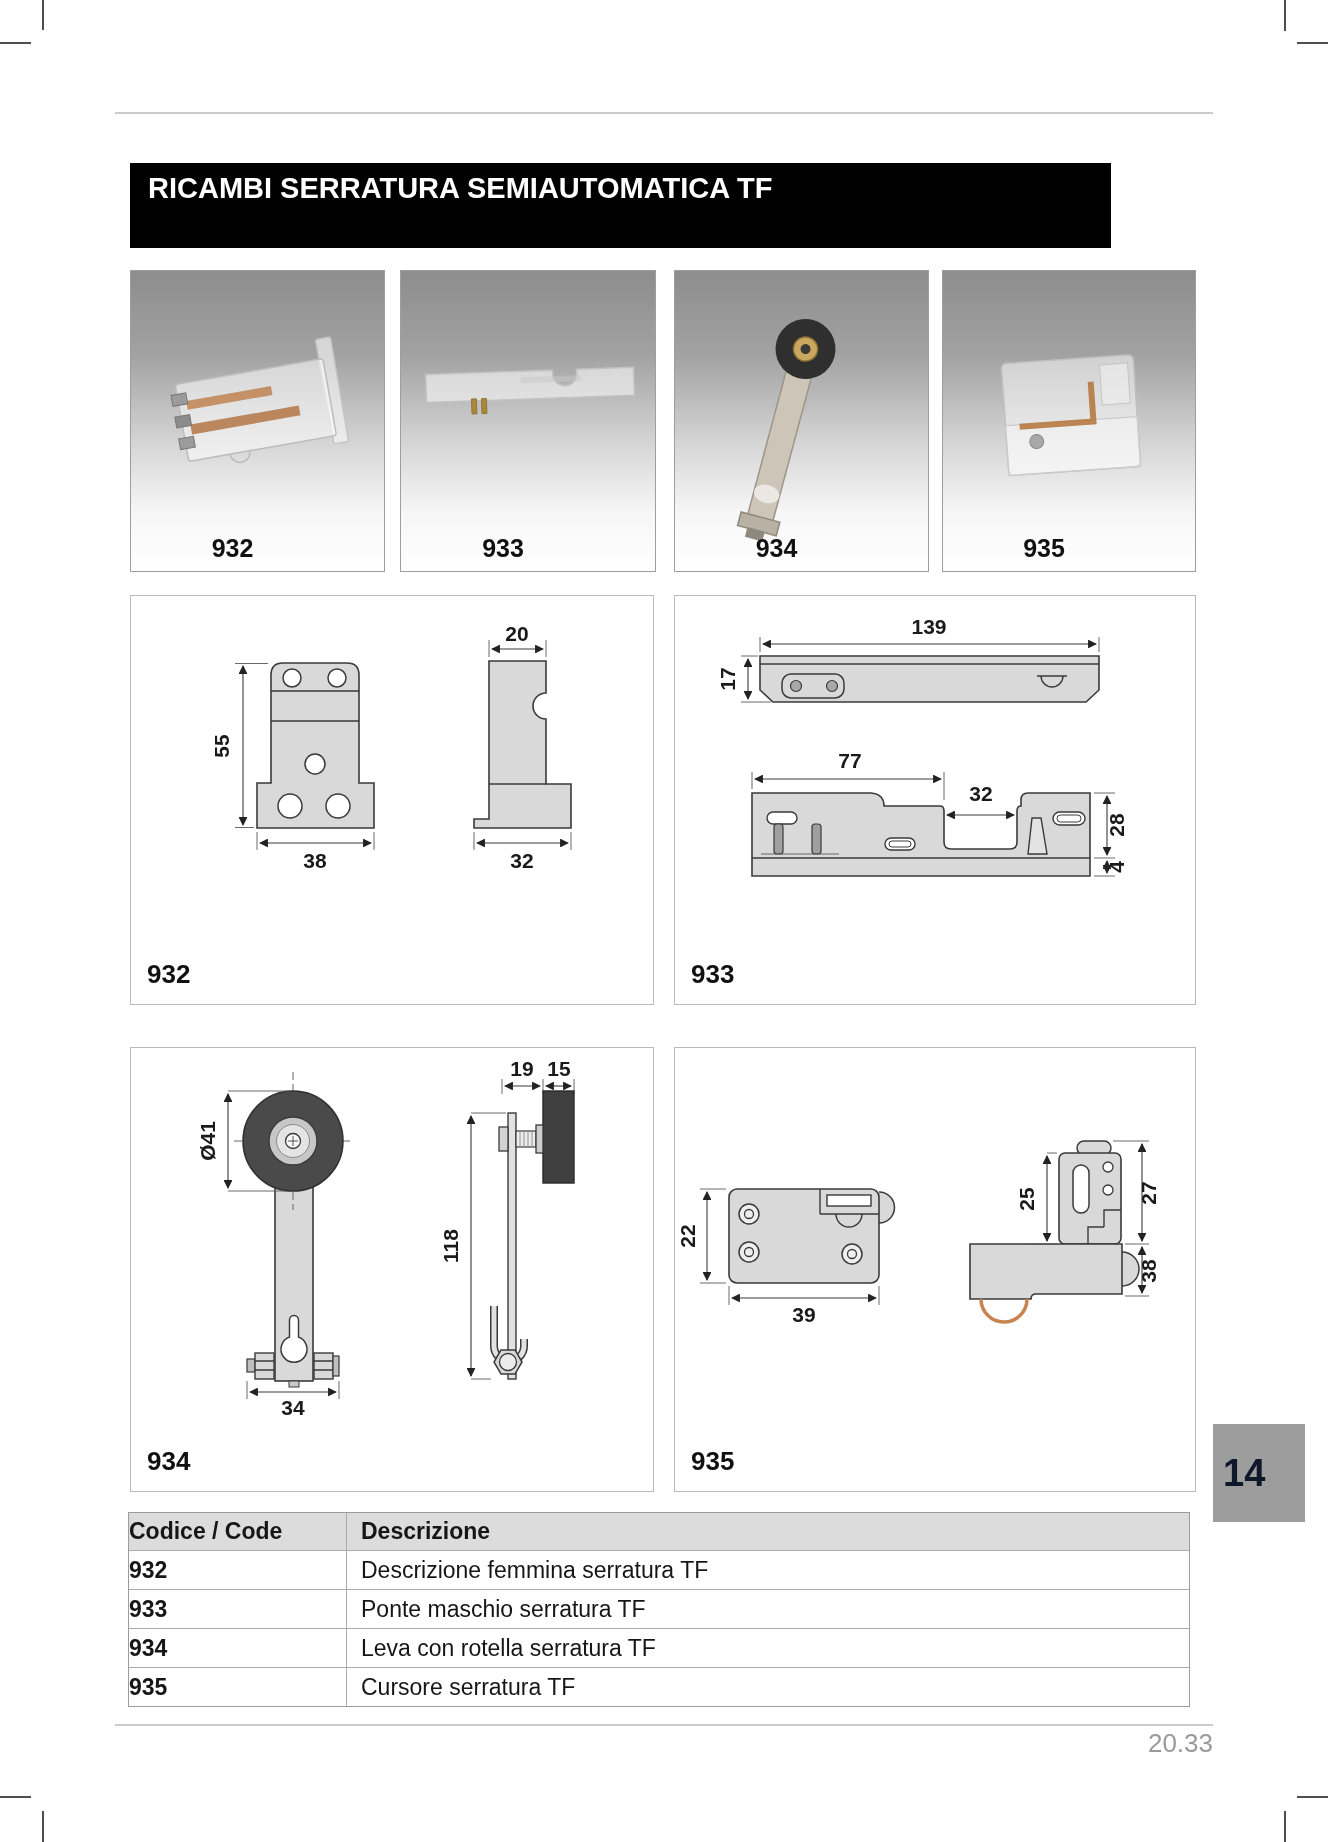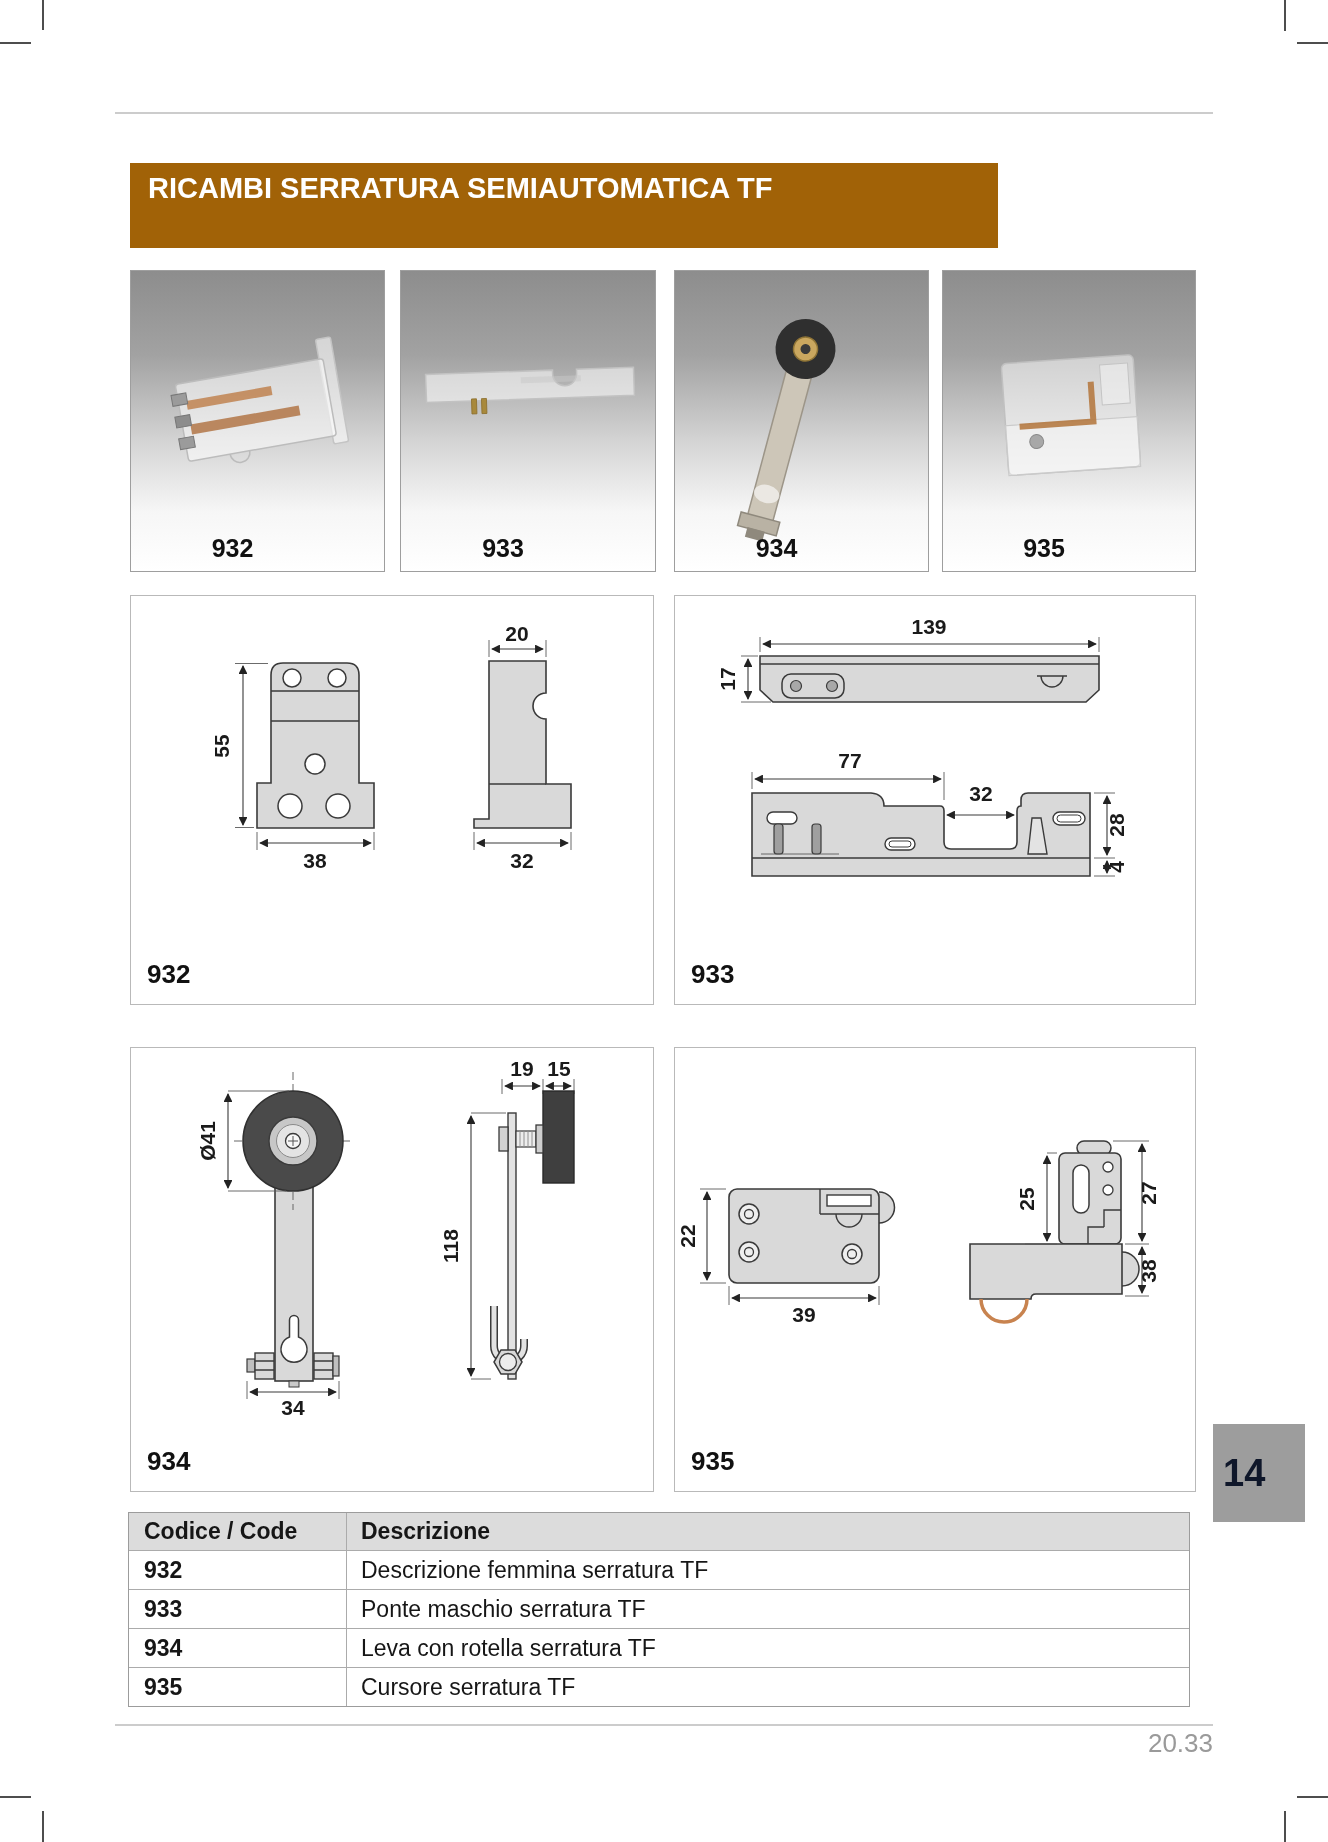--- a/index.html
+++ b/index.html
@@ -3,21 +3,21 @@
 <meta charset="utf-8">
 <style>
   html,body{margin:0;padding:0;}
   body{
     width:1328px;height:1842px;position:relative;background:#ffffff;
     font-family:"Liberation Sans",sans-serif;overflow:hidden;
   }
   .crop{position:absolute;background:#4d4d4d;}
   .rule{position:absolute;left:115px;width:1098px;height:2px;background:#cccccc;}
   
-  .banner{position:absolute;left:130px;top:163px;width:868px;height:85px;background:#a16207;
+  .banner{position:absolute;left:130px;top:163px;width:981px;height:85px;background:#000000;
           color:#ffffff;padding:0;box-sizing:border-box;}
   .banner .t1{position:absolute;left:18px;top:9px;font-size:29px;font-weight:bold;letter-spacing:0px;white-space:nowrap;}
   .banner .t2{position:absolute;left:18px;top:46px;font-size:29px;font-weight:bold;font-style:italic;white-space:nowrap;}
   
   .photo{position:absolute;top:270px;height:302px;border:1px solid #9e9e9e;box-sizing:border-box;
          background:linear-gradient(180deg,#8d8d8d 0%,#a2a2a2 28%,#d6d6d6 58%,#f6f6f6 80%,#ffffff 100%);}
   .photo svg{position:absolute;left:0;top:0;}
   .photo .code{position:absolute;left:0;bottom:8px;width:100%;text-align:center;padding-right:50px;
                box-sizing:border-box;font-size:25px;font-weight:bold;color:#111;}
   
@@ -26,21 +26,21 @@
   .dim{font-size:21px;font-weight:bold;fill:#1a1a1a;}
   .part{fill:#d9d9d9;stroke:#3a3a3a;stroke-width:1.6;}
   .lineonly{fill:none;stroke:#3a3a3a;stroke-width:1.4;}
   .hole{fill:#ffffff;stroke:#3a3a3a;stroke-width:1.5;}
   .dimline{stroke:#3a3a3a;stroke-width:1.1;fill:none;}
   .extline{stroke:#5a5a5a;stroke-width:0.9;fill:none;}
   
   .ptable{position:absolute;left:128px;top:1512px;width:1062px;border:1px solid #9c9c9c;box-sizing:border-box;}
   .trow{display:flex;height:38px;border-top:1px solid #ababab;align-items:center;font-size:23px;color:#161616;}
   .trow.head{height:37px;border-top:none;background:#dcdcdc;font-weight:bold;}
-  .c1{width:218px;padding-left:15px;box-sizing:border-box;border-right:1px solid #ababab;height:100%;
+  .c1{width:218px;box-sizing:border-box;border-right:1px solid #ababab;height:100%;
       display:flex;align-items:center;}
   .c2{flex:1;padding-left:14px;display:flex;align-items:center;height:100%;}
   .codecell{font-weight:bold;}
   
   .sectab{position:absolute;left:1213px;top:1424px;width:92px;height:98px;background:#9d9d9d;
           color:#0f172a;font-size:38px;font-weight:bold;display:flex;align-items:center;padding-left:10px;
           box-sizing:border-box;}
   .pagenum{position:absolute;left:1000px;top:1728px;width:213px;text-align:right;font-size:26px;color:#9a9a9a;}
 </style>
 </head>

